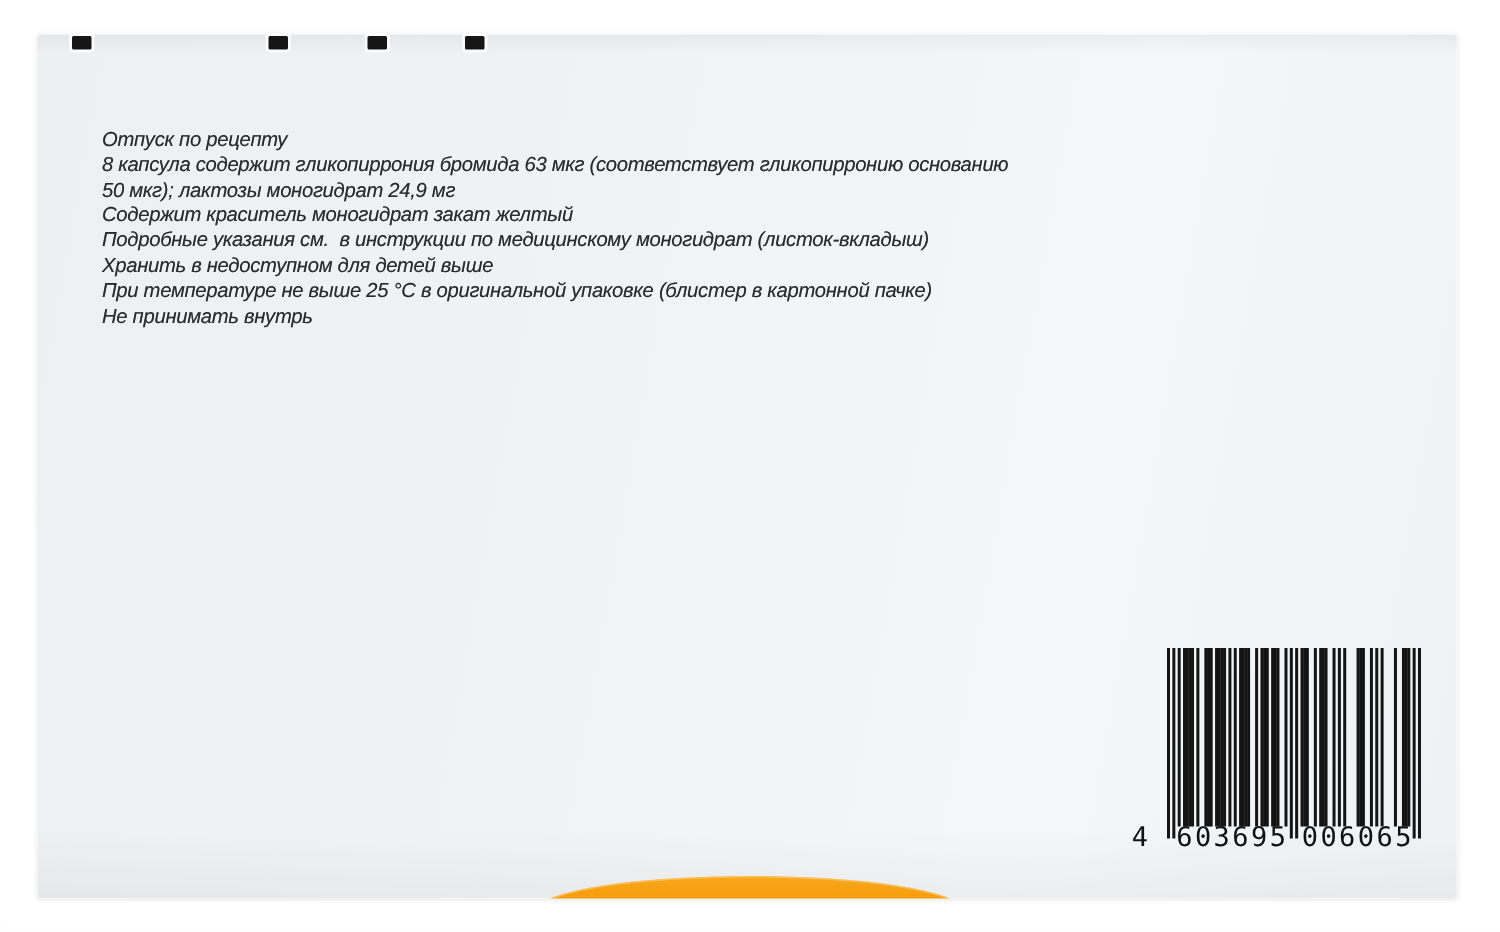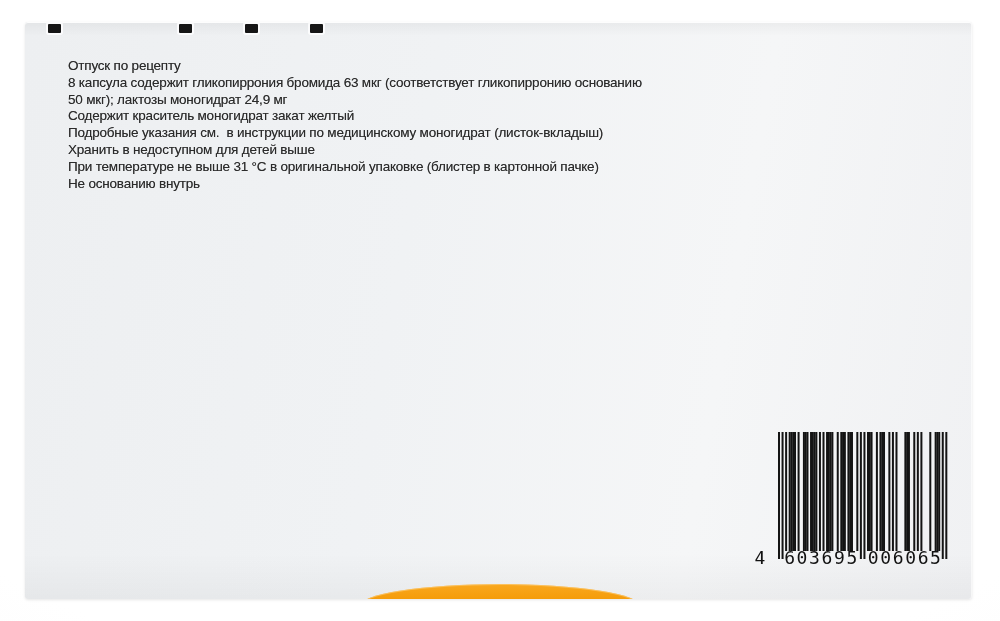--- a/index.html
+++ b/index.html
@@ -36,23 +36,24 @@
     top: 2px;
     width: 13px;
     height: 9px;
     background: #161616;
     border-radius: 1px;
     box-shadow: 0 0 0 2px rgba(252,252,253,0.95);
   }
   .text-block {
     position: absolute;
     left: 43px;
-    top: 36px;
+    top: 63px;
     width: 700px;
     color: #2b2b2b;
+    font-style: italic;
   }
   .text-line {
     font-size: 13.5px;
     line-height: 16.8px;
     letter-spacing: -0.2px;
     white-space: pre-wrap;
     text-shadow: 0 0 0.4px rgba(40,40,40,0.55);
   }
   .barcode-svg {
     position: absolute;
@@ -90,22 +91,22 @@
         <div class="reg-mark" style="left: 285px;"></div>
       </div>
 
     <div class="text-block">
         <div class="text-line">Отпуск по рецепту</div>
         <div class="text-line">8 капсула содержит гликопиррония бромида 63 мкг (соответствует гликопирронию основанию</div>
         <div class="text-line">50 мкг); лактозы моногидрат 24,9 мг</div>
         <div class="text-line">Содержит краситель моногидрат закат желтый</div>
         <div class="text-line">Подробные указания см.  в инструкции по медицинскому моногидрат (листок-вкладыш)</div>
         <div class="text-line">Хранить в недоступном для детей выше</div>
-        <div class="text-line">При температуре не выше 31 °С в оригинальной упаковке (блистер в картонной пачке)</div>
-        <div class="text-line">Не основанию внутрь</div>
+        <div class="text-line">При температуре не выше 25 °С в оригинальной упаковке (блистер в картонной пачке)</div>
+        <div class="text-line">Не принимать внутрь</div>
       </div>
 
     <svg class="barcode-svg" viewBox="0 0 210 140">
         <rect x="30.00" y="2" width="2.00" height="127" fill="#141414"></rect>
         <rect x="33.56" y="2" width="2.00" height="127" fill="#141414"></rect>
         <rect x="37.12" y="2" width="2.00" height="119" fill="#141414"></rect>
         <rect x="40.68" y="2" width="2.00" height="119" fill="#141414"></rect>
         <rect x="42.46" y="2" width="2.00" height="119" fill="#141414"></rect>
         <rect x="44.24" y="2" width="2.00" height="119" fill="#141414"></rect>
         <rect x="46.02" y="2" width="2.00" height="119" fill="#141414"></rect>

